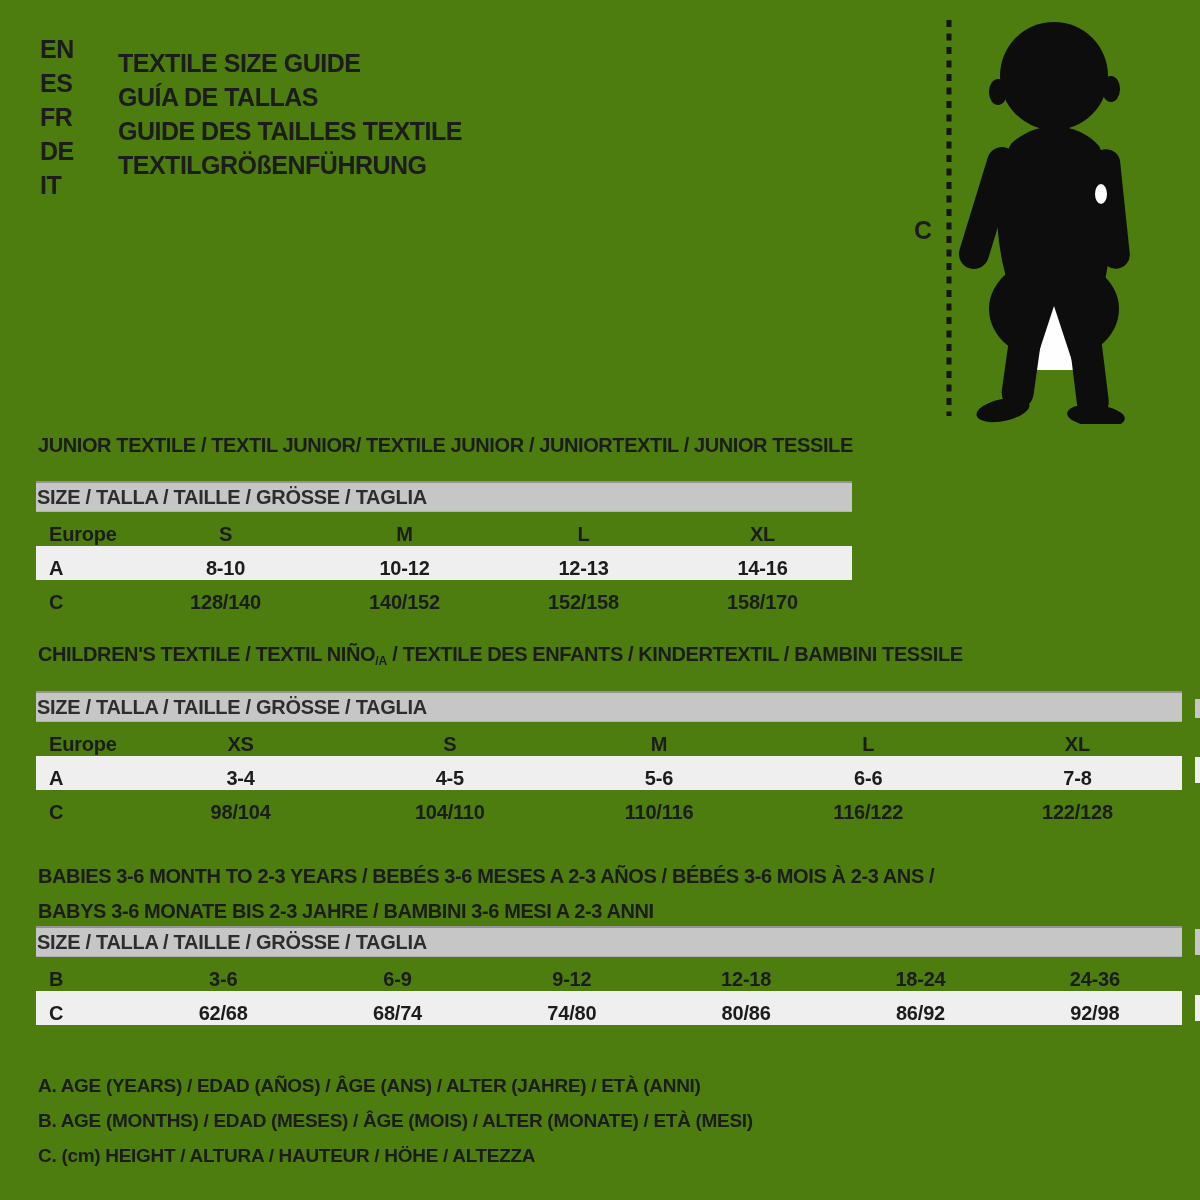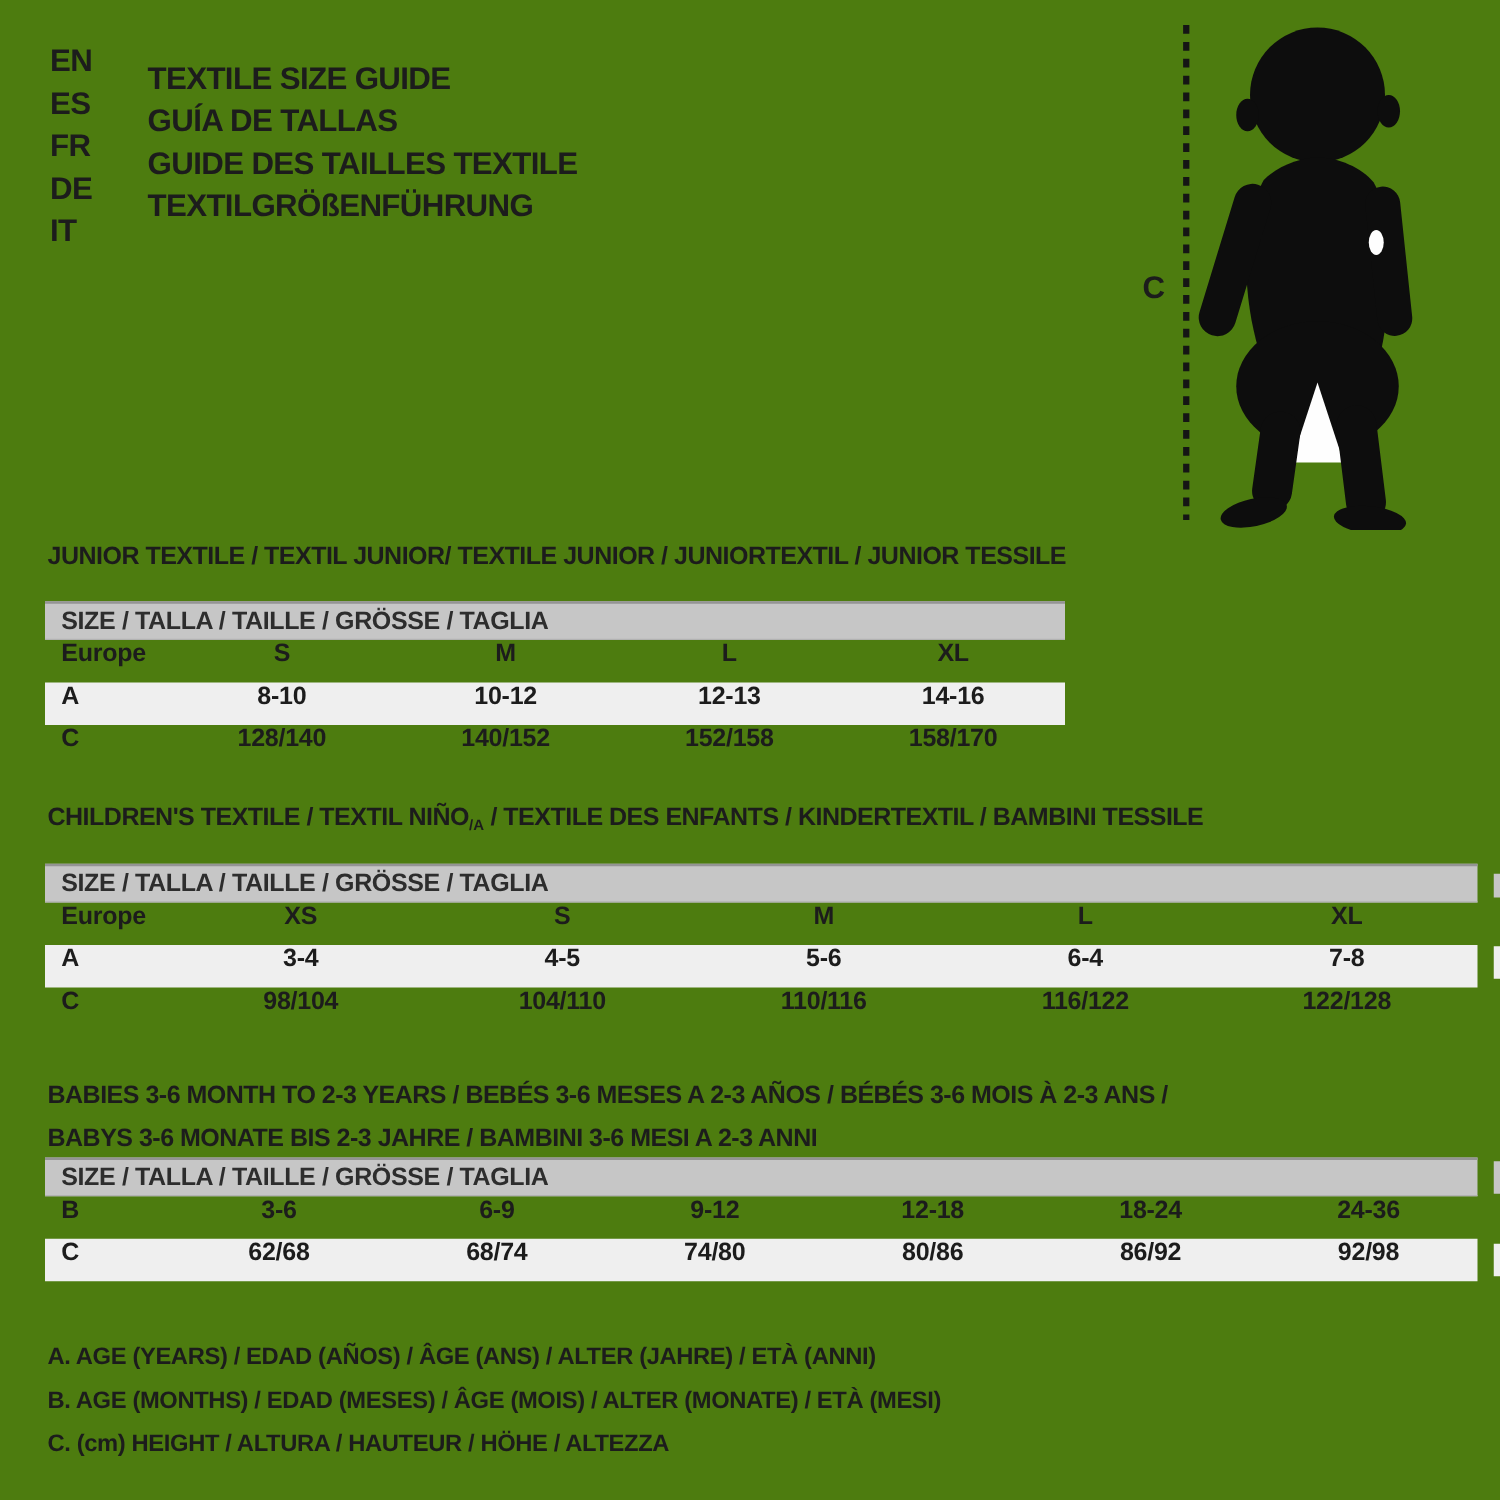--- a/index.html
+++ b/index.html
@@ -16,24 +16,24 @@
   .figure-svg{position:absolute;left:941px;top:14px;}
   .figure-label{position:absolute;left:914px;top:216px;font-size:25px;font-weight:700;}
   
   .sec-h{position:absolute;left:38px;font-size:20px;font-weight:700;letter-spacing:-0.4px;white-space:nowrap;}
   .sec-h .subscript{font-size:12px;vertical-align:-4px;letter-spacing:0;}
   .sec-h.two-line{line-height:35px;}
   
   .size-table{position:absolute;left:36px;}
   .size-bar{
     height:28px;background:#c6c6c6;border-top:2px solid #949494;border-bottom:1px solid #b2b2b2;
-    display:flex;align-items:center;padding-left:13px;font-size:20px;font-weight:700;
+    display:flex;align-items:center;padding-left:1px;font-size:20px;font-weight:700;
     color:#2d2d2d;letter-spacing:-0.3px;
   }
-  .trow{display:flex;height:34px;align-items:flex-start;font-size:20px;font-weight:700;letter-spacing:-0.2px;}
+  .trow{display:flex;height:34px;align-items:flex-end;font-size:20px;font-weight:700;letter-spacing:-0.2px;}
   .trow.shaded{background:#efefef;}
   .tlabel{width:100px;padding-left:13px;box-sizing:border-box;text-align:left;}
   .tcell{flex:1;text-align:center;}
   
   .footnotes{position:absolute;left:38px;top:1068px;line-height:35px;font-size:19px;font-weight:700;letter-spacing:-0.3px;}
   
   .sliver{position:absolute;width:5px;}
 </style>
 </head>
 <body>
@@ -131,21 +131,21 @@
           <div class="tcell">S</div>
           <div class="tcell">M</div>
           <div class="tcell">L</div>
           <div class="tcell">XL</div>
         </div>
         <div class="trow shaded">
           <div class="tlabel">A</div>
           <div class="tcell">3-4</div>
           <div class="tcell">4-5</div>
           <div class="tcell">5-6</div>
-          <div class="tcell">6-4</div>
+          <div class="tcell">6-6</div>
           <div class="tcell">7-8</div>
         </div>
         <div class="trow">
           <div class="tlabel">C</div>
           <div class="tcell">98/104</div>
           <div class="tcell">104/110</div>
           <div class="tcell">110/116</div>
           <div class="tcell">116/122</div>
           <div class="tcell">122/128</div>
         </div>

